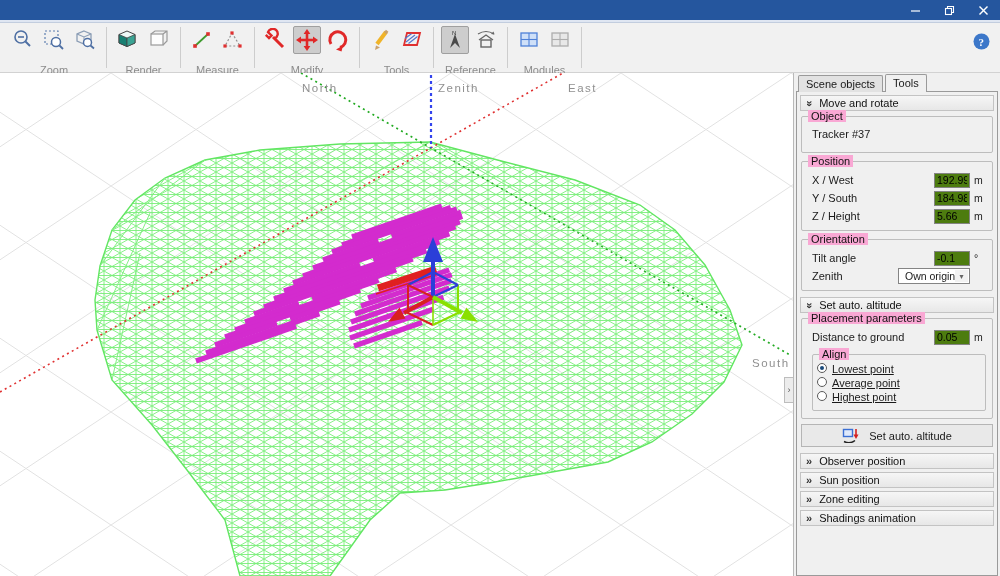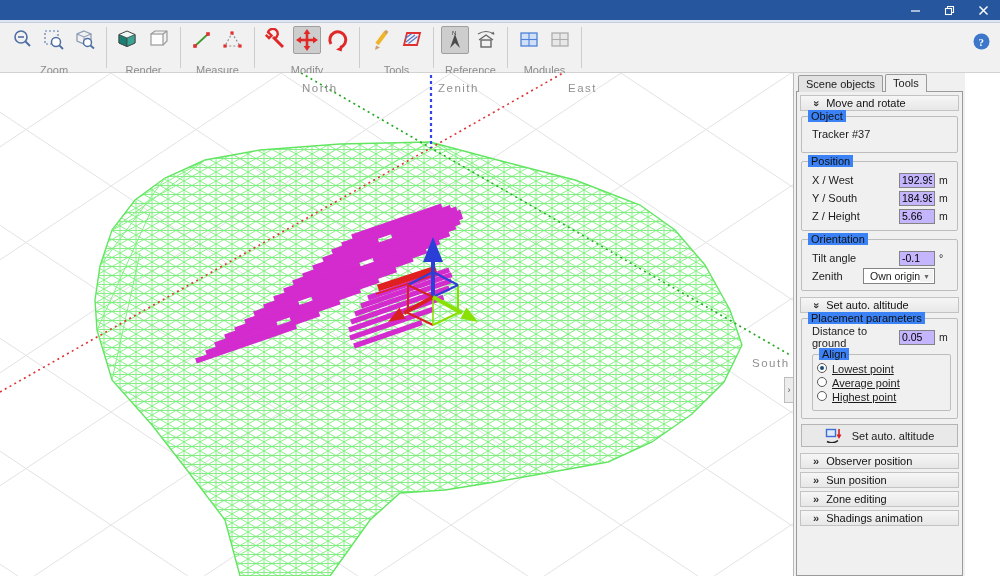--- a/index.html
+++ b/index.html
@@ -23,36 +23,36 @@
   .tsep { width:1px; background:#cdcdcd; margin:4px 0; }
   .toolbar-help { position:absolute; right:10px; top:10px; }
 
   
   .main { flex:1; display:flex; min-height:0; }
   .viewport { position:relative; width:793px; background:#fff; overflow:hidden; }
   .viewport svg.scene { display:block; }
   .edge-handle { position:absolute; left:784px; top:304px; width:9px; height:26px; background:#ececec; border:1px solid #bdbdbd; border-right:none; display:flex; align-items:center; justify-content:center; font-size:9px; color:#555; }
 
   
-  .panel { width:172px; background:#f0f0f0; border-left:1px solid #b9b9b9; display:flex; flex-direction:column; padding:1px 2px 0 2px; }
+  .panel { width:207px; background:#f0f0f0; border-left:1px solid #b9b9b9; display:flex; flex-direction:column; padding:1px 2px 0 2px; }
   .tabs-row { display:flex; align-items:flex-end; height:18px; padding-left:2px; }
   .tab { padding:2px 7px 2px 7px; border:1px solid #9a9a9a; border-bottom:none; border-radius:2px 2px 0 0; background:#e2e2e2; margin-right:2px; font-size:11px; position:relative; }
   .tab.active { background:#f0f0f0; z-index:2; padding-bottom:3px; }
   .tab-page { flex:1; border:1px solid #9a9a9a; margin-top:-1px; background:#f0f0f0; padding:3px 3px 0 3px; display:flex; flex-direction:column; overflow:hidden; }
 
-  .sec-header { height:16px; background:linear-gradient(#f6f6f6,#e7e7e7); border:1px solid #c3c3c3; display:flex; align-items:center; padding:0 12px; gap:7px; font-size:11px; color:#111; flex:0 0 auto; }
+  .sec-header { height:16px; background:linear-gradient(#f6f6f6,#e7e7e7); border:1px solid #c3c3c3; display:flex; align-items:center; padding:0 5px; gap:7px; font-size:11px; color:#111; flex:0 0 auto; }
   .sec-header .chev { font-weight:bold; font-size:11px; color:#333; line-height:1; }
   .sec-header .chev.open { display:inline-block; transform:rotate(90deg); }
   .sec-gap { height:3px; flex:0 0 auto; }
 
   .groupbox { position:relative; border:1px solid #bdbdbd; border-radius:2px; margin:5px 1px 3px 1px; padding:9px 6px 5px 10px; flex:0 0 auto; }
-  .groupbox > .gtitle { position:absolute; top:-7px; left:6px; background:#3b82f6; padding:0 3px; font-size:11px; color:#111; }
+  .groupbox > .gtitle { position:absolute; top:-7px; left:6px; background:#f9a8d4; padding:0 3px; font-size:11px; color:#111; }
   .frow { display:flex; align-items:center; height:18px; }
   .frow .flabel { flex:1; font-size:11px; }
-  .txt { width:36px; height:15px; border:1px solid #848484; background:#c4b5fd; font-family:"Liberation Sans",sans-serif; font-size:10.5px; padding:0 2px; }
+  .txt { width:36px; height:15px; border:1px solid #848484; background:#4d7c0f; font-family:"Liberation Sans",sans-serif; font-size:10.5px; padding:0 2px; }
   .unit { width:12px; margin-left:4px; font-size:10.5px; color:#222; }
   .combo { width:72px; height:16px; border:1px solid #848484; background:#fff; display:flex; align-items:center; font-size:10.5px; padding-left:6px; position:relative; margin-right:16px; }
   .combo .carrow { position:absolute; right:1px; top:1px; bottom:1px; width:13px; display:flex; align-items:center; justify-content:center; color:#666; font-size:8px; background:#f2f2f2; }
   .radio-row { display:flex; height:14px; gap:5px; }
   .radio { width:10px; height:10px; border:1px solid #5a5a5a; border-radius:50%; background:#fff; position:relative; flex:0 0 auto; }
   .radio.checked::after { content:""; position:absolute; left:2px; top:2px; width:4px; height:4px; border-radius:50%; background:#1a4a7a; }
   .radio-label { font-size:11px; }
 
   .alt-button { height:23px; border:1px solid #b5b5b5; background:#e9e9e9; display:flex; align-items:center; justify-content:center; gap:9px; font-size:11px; margin:2px 1px 0 1px; flex:0 0 auto; }
   .collapsed-list { margin-top:6px; display:flex; flex-direction:column; gap:3px; }

